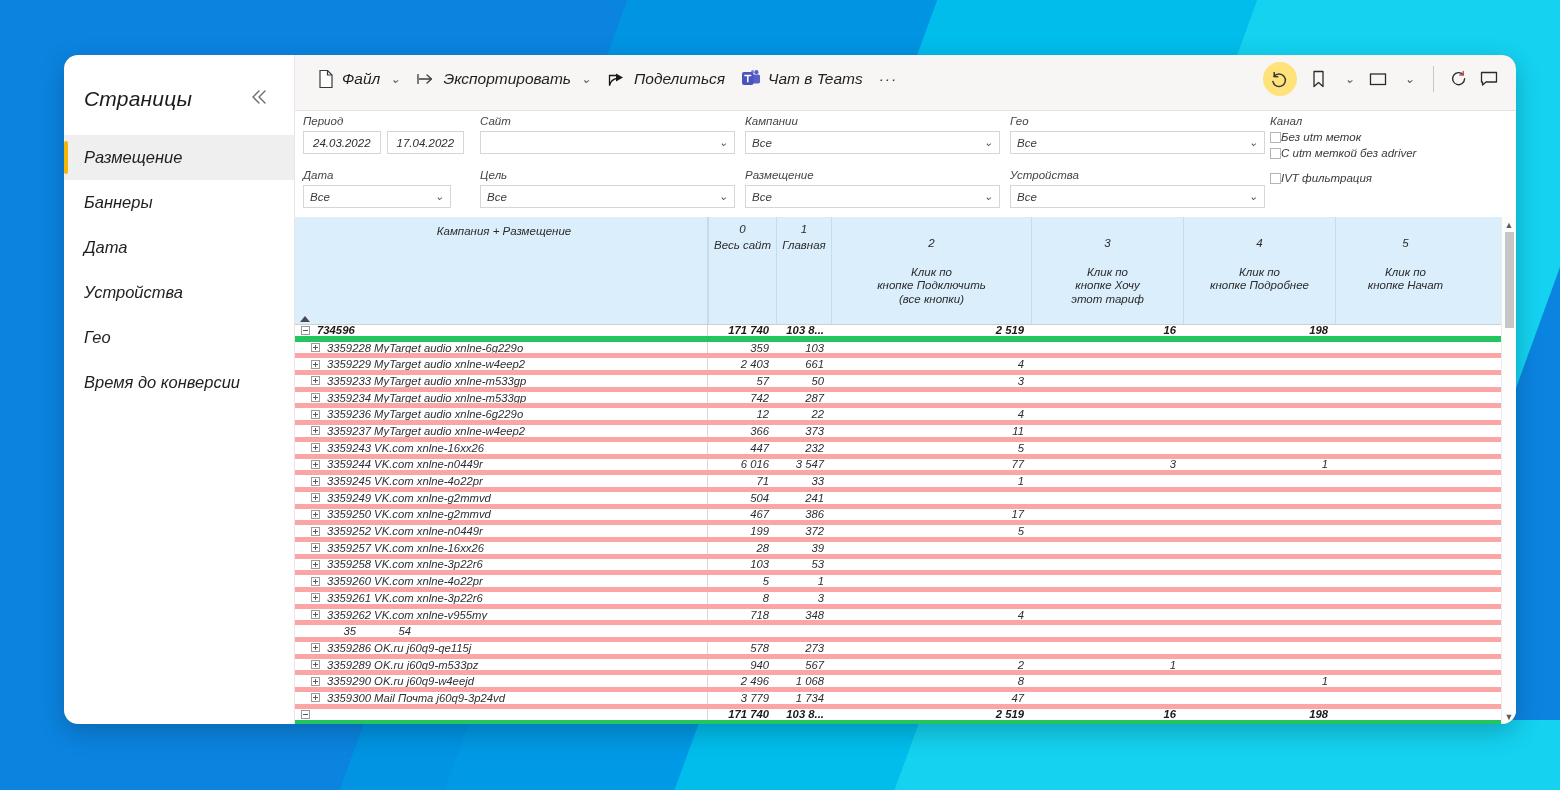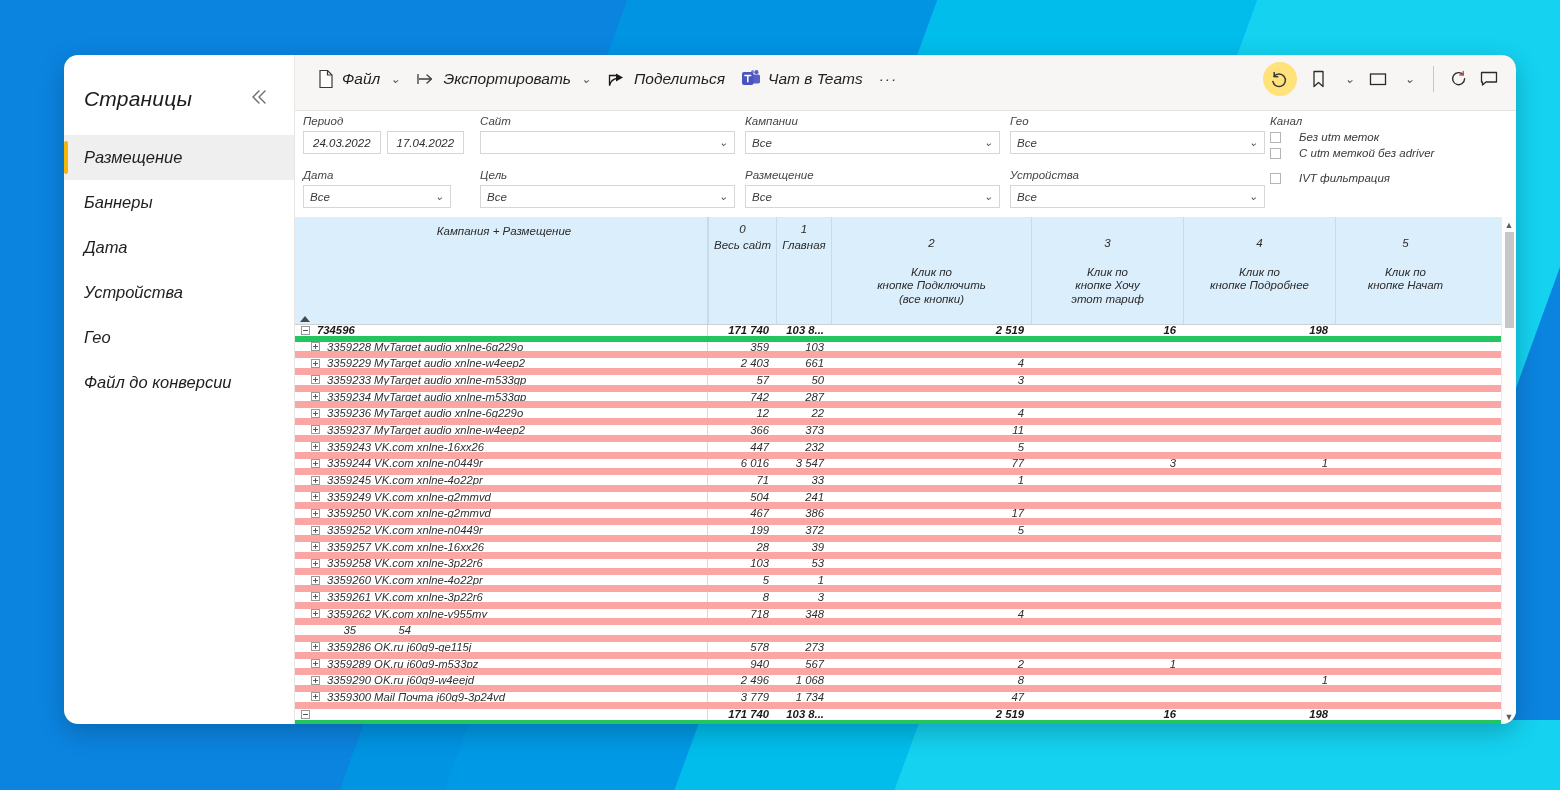--- a/index.html
+++ b/index.html
@@ -133,21 +133,21 @@
   }
   .slicer .val { flex: 1; overflow: hidden; white-space: nowrap; }
   .slicer .dd { color: #5d5d5d; font-size: 11px; }
   .daterow { display: flex; gap: 6px; }
   .datebox {
     border: 1px solid #d6d6d6; background: #fff;
     height: 23px; display: flex; align-items: center; justify-content: center;
     padding: 8px 9px; font-size: 11.5px; color: #2e2e2e; cursor: pointer;
   }
   .chkrow {
-    display: flex; align-items: center; gap: 18px;
+    display: flex; align-items: center; gap: 0;
     font-size: 11.5px; color: #3a3a3a; margin-bottom: 4px; cursor: pointer;
   }
   .chkbox {
     width: 11px; height: 11px; border: 1px solid #b5b5b5; background: #fff;
     flex: 0 0 11px;
   }
 
   
   #matrix-wrap { flex: 1; position: relative; overflow: hidden; }
   #matrix {
@@ -177,21 +177,21 @@
     width: 0; height: 0;
     border-left: 5px solid transparent; border-right: 5px solid transparent;
     border-bottom: 6px solid #4a4a4a;
   }
   #mx-body {
     flex: 1; overflow: hidden; background: #fff; position: relative;
   }
   .row {
     display: flex; align-items: center;
     height: 16.7px;
-    border-bottom: 7px solid #fca5a5;
+    border-bottom: 5px solid #fca5a5;
     font-size: 11.3px; color: #2f2f2f;
   }
   .row.total { font-weight: bold; color: #1a1a1a; border-bottom: 6px solid #22c55e; }
   .c-name {
     width: 413px; min-width: 413px;
     display: flex; align-items: center; gap: 7px;
     padding-left: 6px;
     border-right: 1px solid #d8d8d8;
     height: 100%;
     white-space: nowrap; overflow: hidden;
@@ -258,21 +258,21 @@
           <path d="M17 4 L11 10 L17 16" stroke="#6b6b6b" stroke-width="1.4" fill="none" stroke-linecap="round" stroke-linejoin="round"></path>
         </svg>
       </div>
     </div>
     <div id="nav-list">
       <div class="nav-item active"><span>Размещение</span></div>
       <div class="nav-item"><span>Баннеры</span></div>
       <div class="nav-item"><span>Дата</span></div>
       <div class="nav-item"><span>Устройства</span></div>
       <div class="nav-item"><span>Гео</span></div>
-      <div class="nav-item"><span>Файл до конверсии</span></div>
+      <div class="nav-item"><span>Время до конверсии</span></div>
     </div>
   </div>
 
   <div id="main">
 
     <div id="ribbon">
 
       <div class="rb">
         <span class="ic">
           <svg width="18" height="20" viewBox="0 0 18 20">

